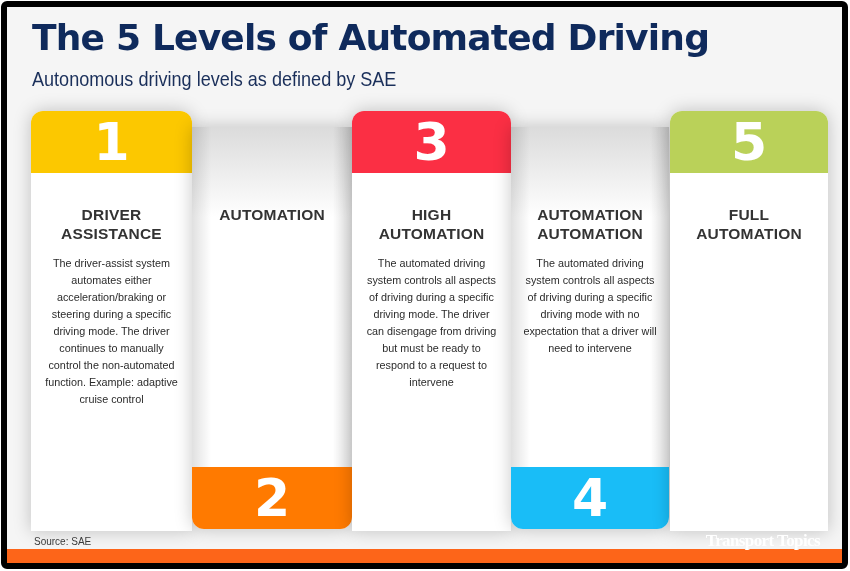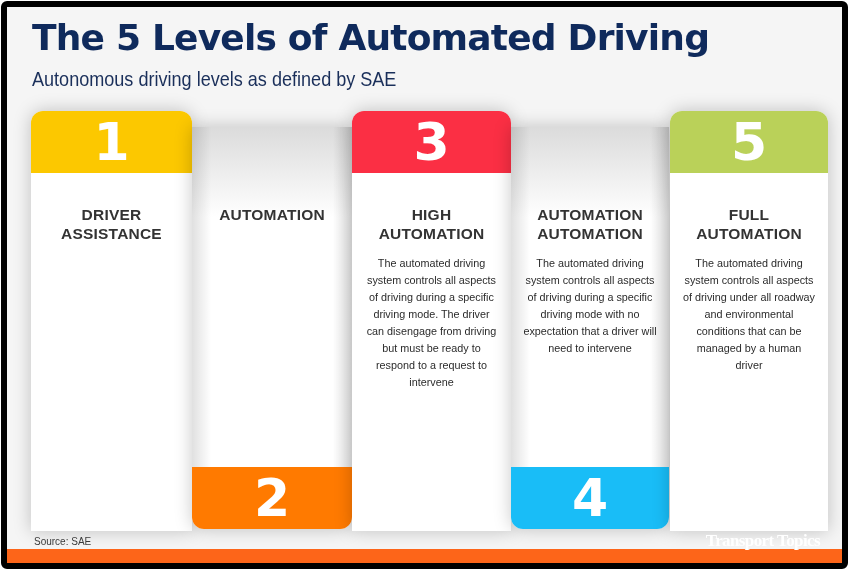--- a/index.html
+++ b/index.html
@@ -78,20 +78,21 @@
 
   <div class="card top" style="left:24px; width:161px;">
     <div class="band" style="background: rgb(252, 200, 0);">
       <span class="num">1</span>
     </div>
     <div class="content">
       <div class="heading">
         <div>DRIVER</div>
         <div>ASSISTANCE</div>
       </div>
+      <div class="desc">The driver-assist system automates either acceleration/braking or steering during a specific driving mode. The driver continues to manually control the non-automated function. Example: adaptive cruise control</div>
     </div>
   </div>
 
   <div class="card bottom" style="left:185px; width:160px;">
     <div class="inner-shade"></div>
     <div class="content">
       <div class="heading">
         <div>AUTOMATION</div>
       </div>
     </div>
@@ -129,20 +130,19 @@
 
   <div class="card top" style="left:663px; width:158px;">
     <div class="band" style="background: rgb(186, 209, 89);">
       <span class="num">5</span>
     </div>
     <div class="content">
       <div class="heading">
         <div>FULL</div>
         <div>AUTOMATION</div>
       </div>
-      <div class="desc">The automated driving system controls all aspects of driving under all roadway and environmental conditions that can be managed by a human driver</div>
     </div>
   </div>
 
   <div class="source">Source: SAE</div>
   <div class="footer-bar" style="background: rgb(253, 101, 25);"></div>
   <div class="brand">Transport Topics</div>
 </div>
 
 </body></html>

